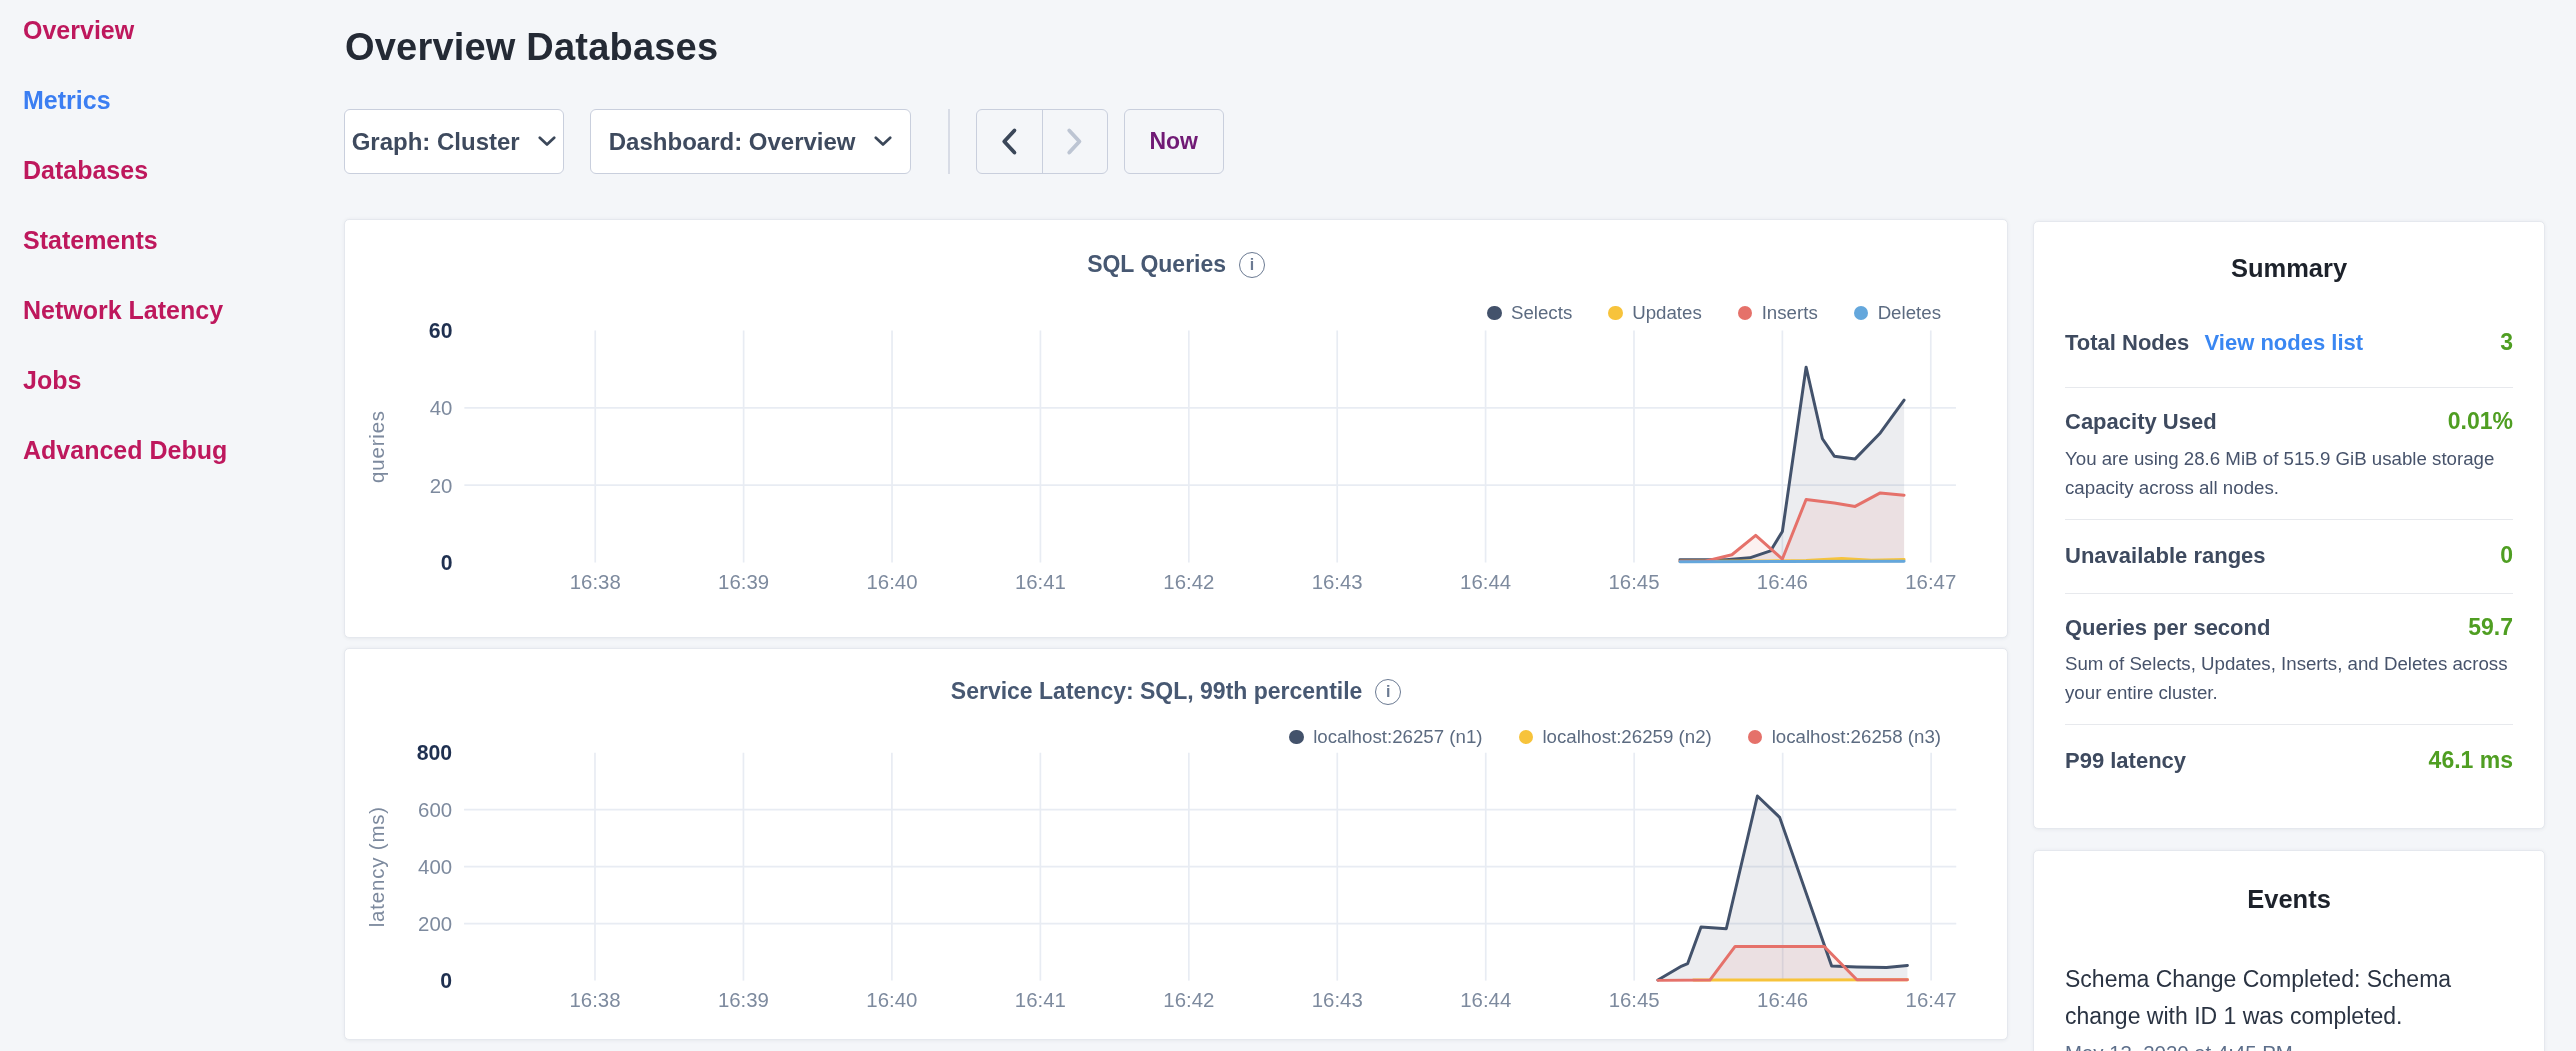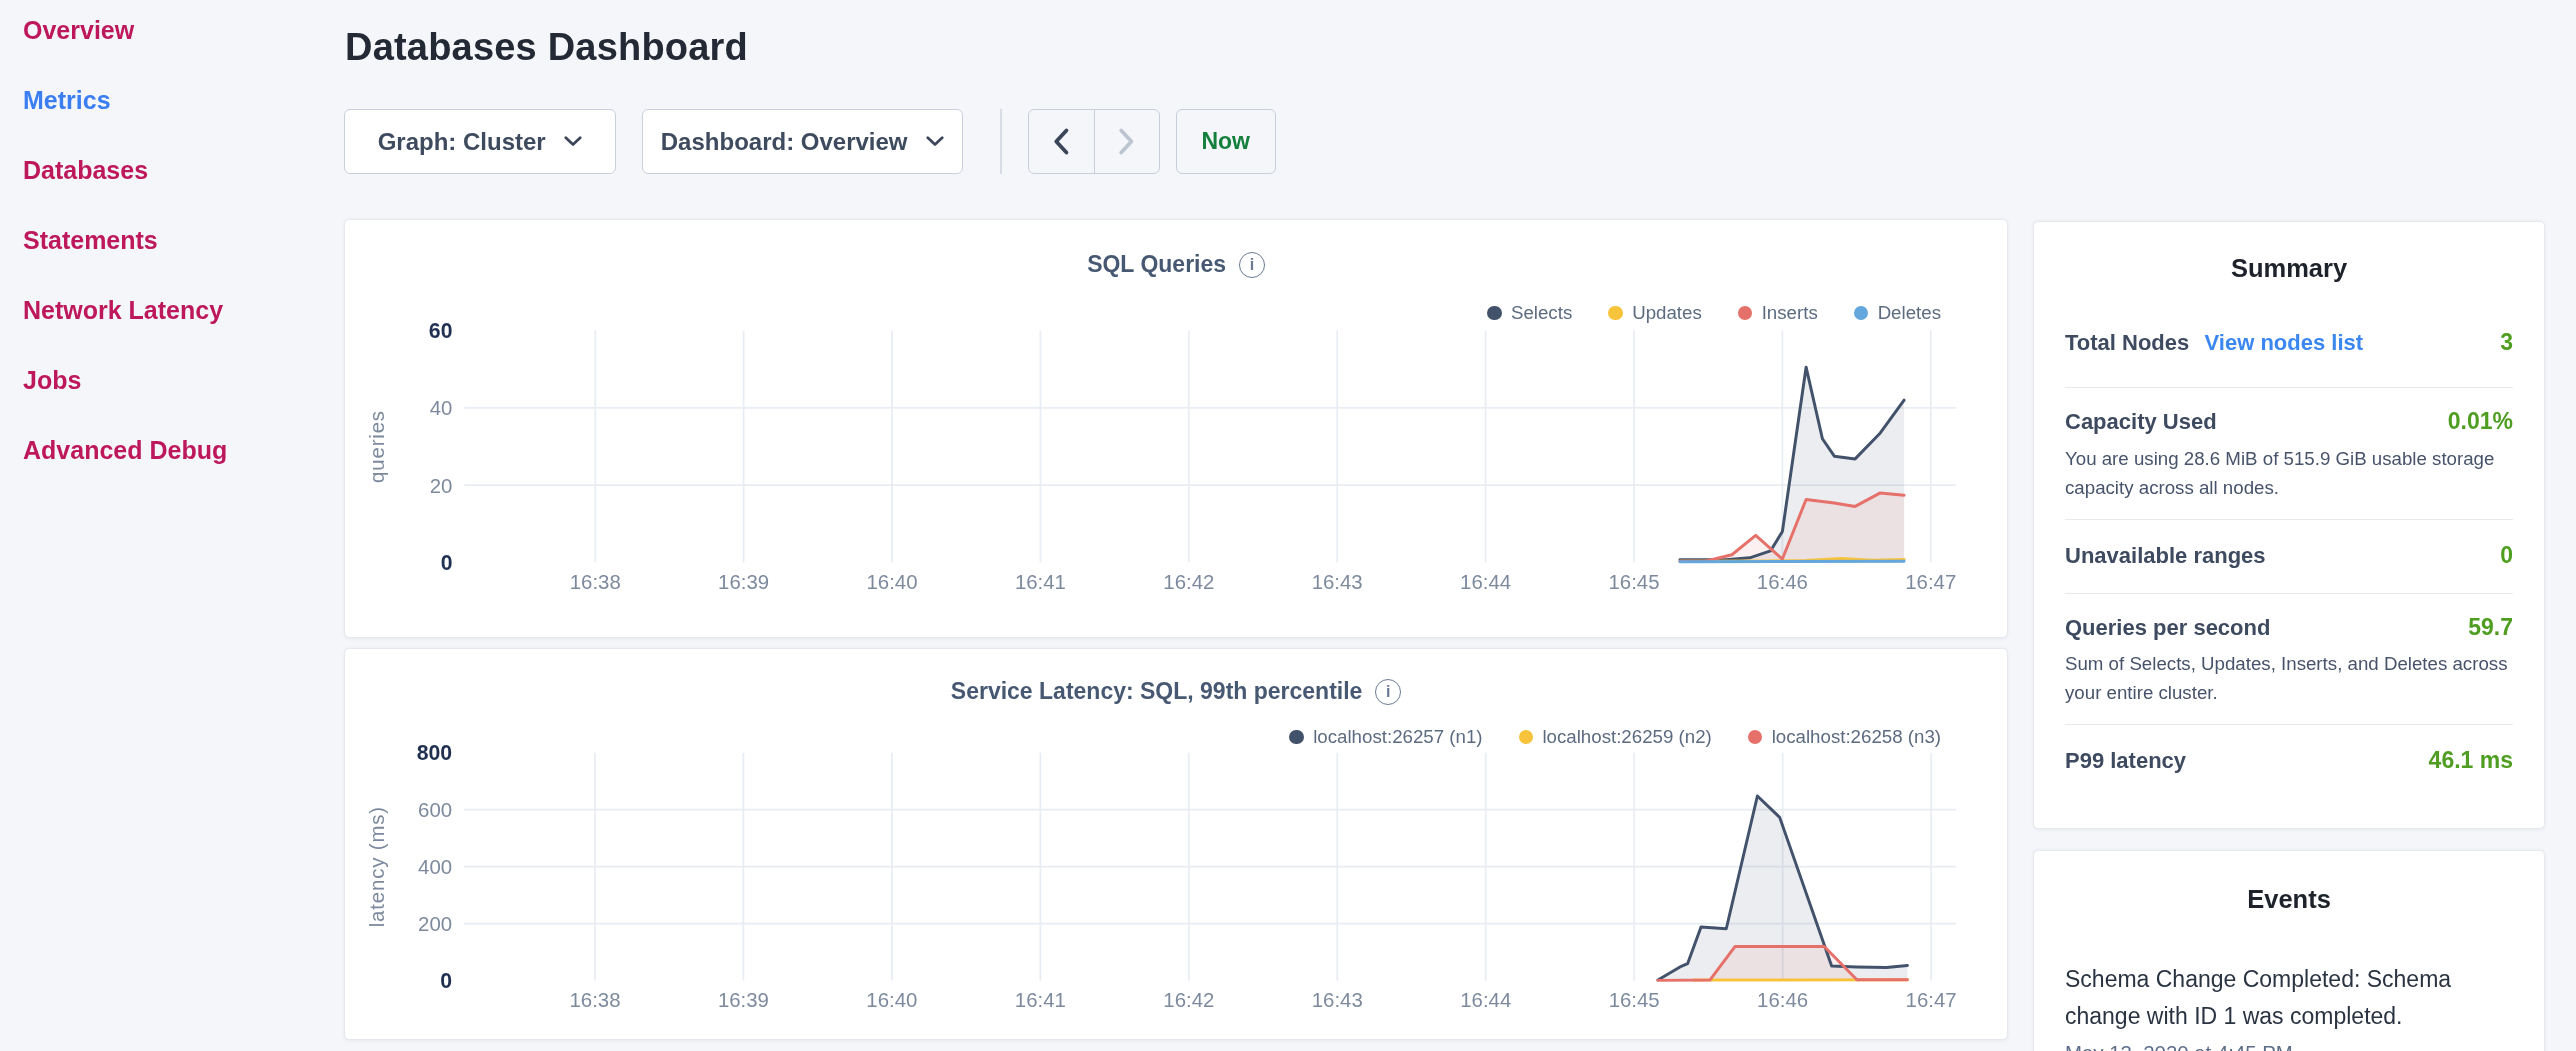--- a/index.html
+++ b/index.html
@@ -27,42 +27,42 @@
   }
 
   
   .controls { position:absolute; left:344px; top:109px; height:65px; display:flex; align-items:stretch; }
   .dropdown {
     display:flex; align-items:center; justify-content:center; gap:18.7px;
     background:#fff; border:1.7px solid #c9cfdd; border-radius:6px;
     font-size:24px; font-weight:700; color:#3e4a5e; cursor:pointer;
     font-family:inherit;
   }
-  .dropdown-graph { width:272px; }
+  .dropdown-graph { width:220px; }
   .dropdown-dashboard { width:321px; margin-left:26px; }
   .vdivider { width:1.7px; background:#d8dce6; margin-left:37px; }
   .timepicker {
     width:736px; margin-left:37px; background:#fff; border:1.7px solid #c9cfdd; border-radius:6.8px;
     display:flex; align-items:center; padding:0 24px 0 13.6px; cursor:pointer; font-family:inherit;
   }
   .time-badge {
     background:#e5e9f2; color:#3e4a5e; font-size:19.6px; font-weight:700;
     border-radius:6px; padding:7.7px 11px; line-height:1;
   }
   .time-label { font-size:24px; font-weight:700; color:#242a35; margin-left:22px; }
   .time-caret { margin-left:auto; display:flex; }
   .pager { display:flex; margin-left:26px; border:1.7px solid #c9cfdd; border-radius:6px; overflow:hidden; }
   .pager button {
     width:65px; background:transparent; border:none; display:flex; align-items:center; justify-content:center;
     cursor:pointer;
   }
   .pager button + button { border-left:1.7px solid #c9cfdd; }
   .btn-now {
     width:100px; margin-left:16px; background:transparent; border:1.7px solid #c9cfdd; border-radius:6px;
-    font-size:23px; font-weight:700; color:#15803d; cursor:pointer; font-family:inherit;
+    font-size:23px; font-weight:700; color:#701a75; cursor:pointer; font-family:inherit;
   }
 
   
   .card {
     position:absolute; background:#fff; border:0.9px solid #e5e8ee; border-radius:5.1px;
     box-shadow:0 0.9px 3.4px rgba(60,70,90,0.07);
   }
   .card-sql { left:344px; top:219px; width:1664px; height:419px; }
   .card-latency { left:344px; top:648px; width:1664px; height:392px; }
   .card-summary { left:2033px; top:221px; width:512px; height:608px; }
@@ -124,21 +124,21 @@
   <nav class="sidebar">
     <a class="nav-item">Overview</a>
     <a class="nav-item active">Metrics</a>
     <a class="nav-item">Databases</a>
     <a class="nav-item">Statements</a>
     <a class="nav-item">Network Latency</a>
     <a class="nav-item">Jobs</a>
     <a class="nav-item">Advanced Debug</a>
   </nav>
 
-  <h1 class="page-title">Databases Dashboard</h1>
+  <h1 class="page-title">Overview Databases</h1>
 
   <div class="controls">
     <button class="dropdown dropdown-graph">
       <span>Graph: Cluster</span>
       <svg class="chev" width="18" height="11" viewBox="0 0 21 13">
           <polyline points="2,2 10.5,10 19,2" fill="none" stroke="#3b4759" stroke-width="3.2" stroke-linecap="round" stroke-linejoin="round"></polyline>
         </svg>
     </button>
     <button class="dropdown dropdown-dashboard">
       <span>Dashboard: Overview</span>

